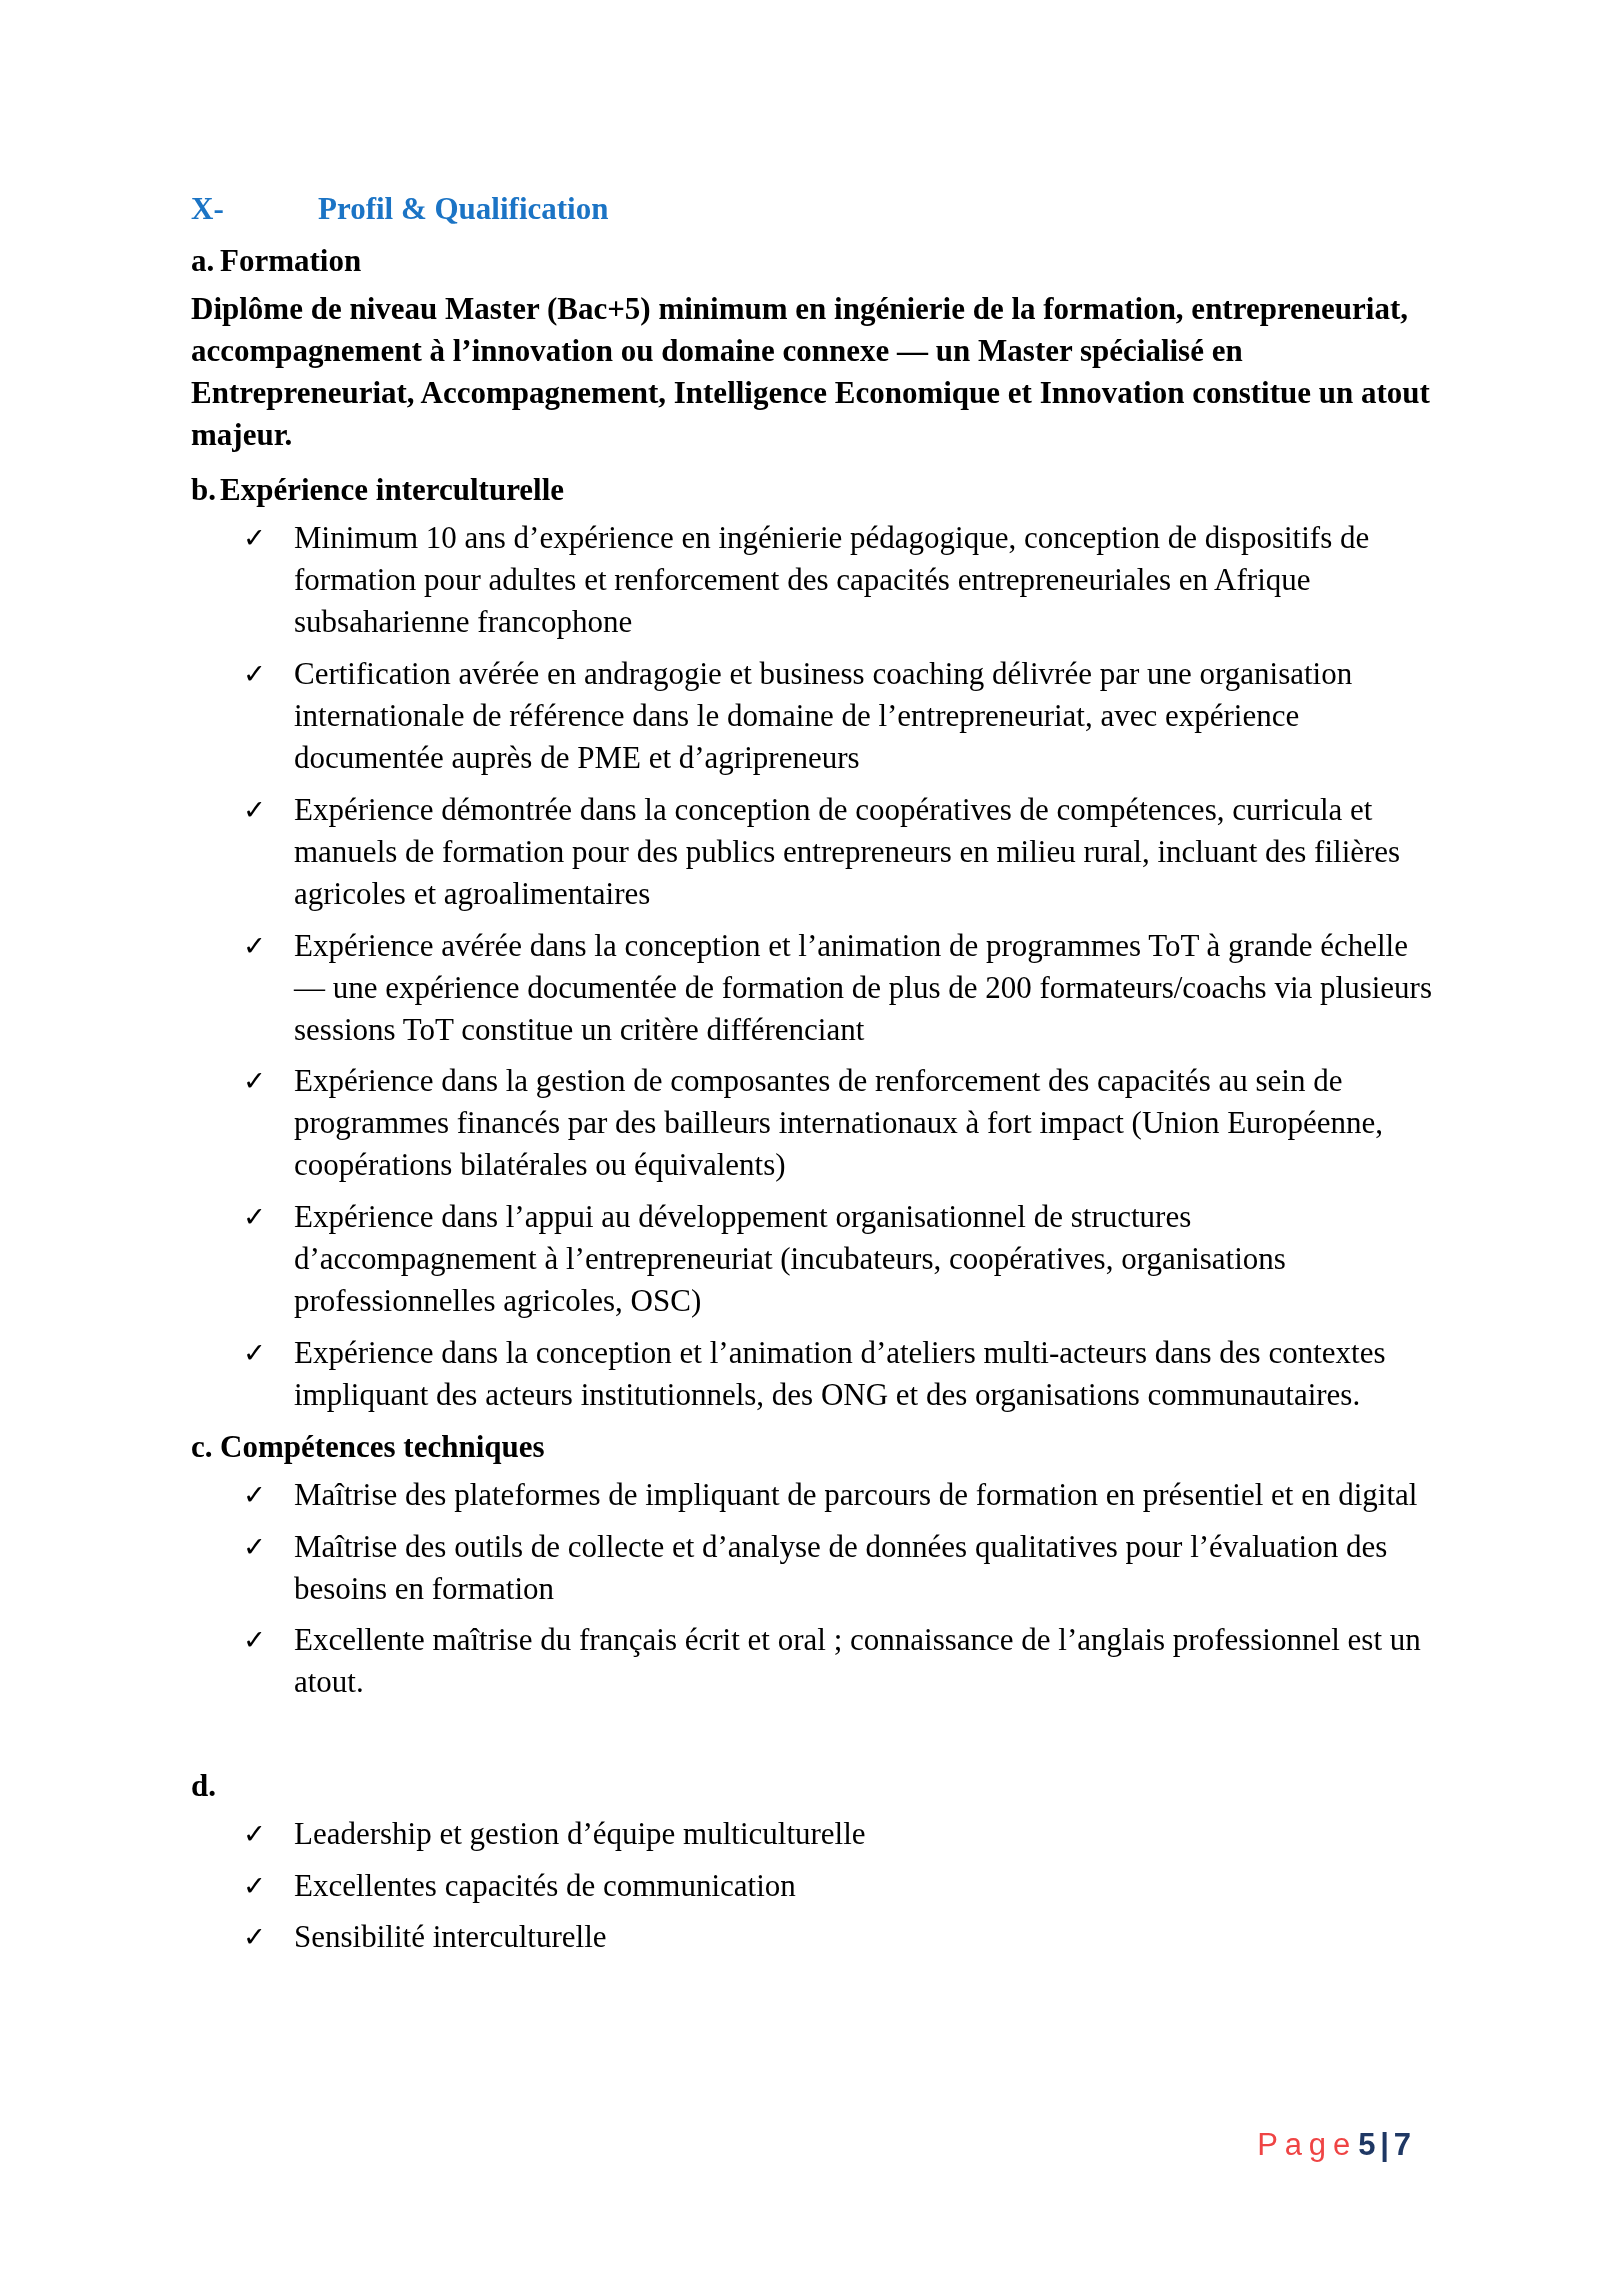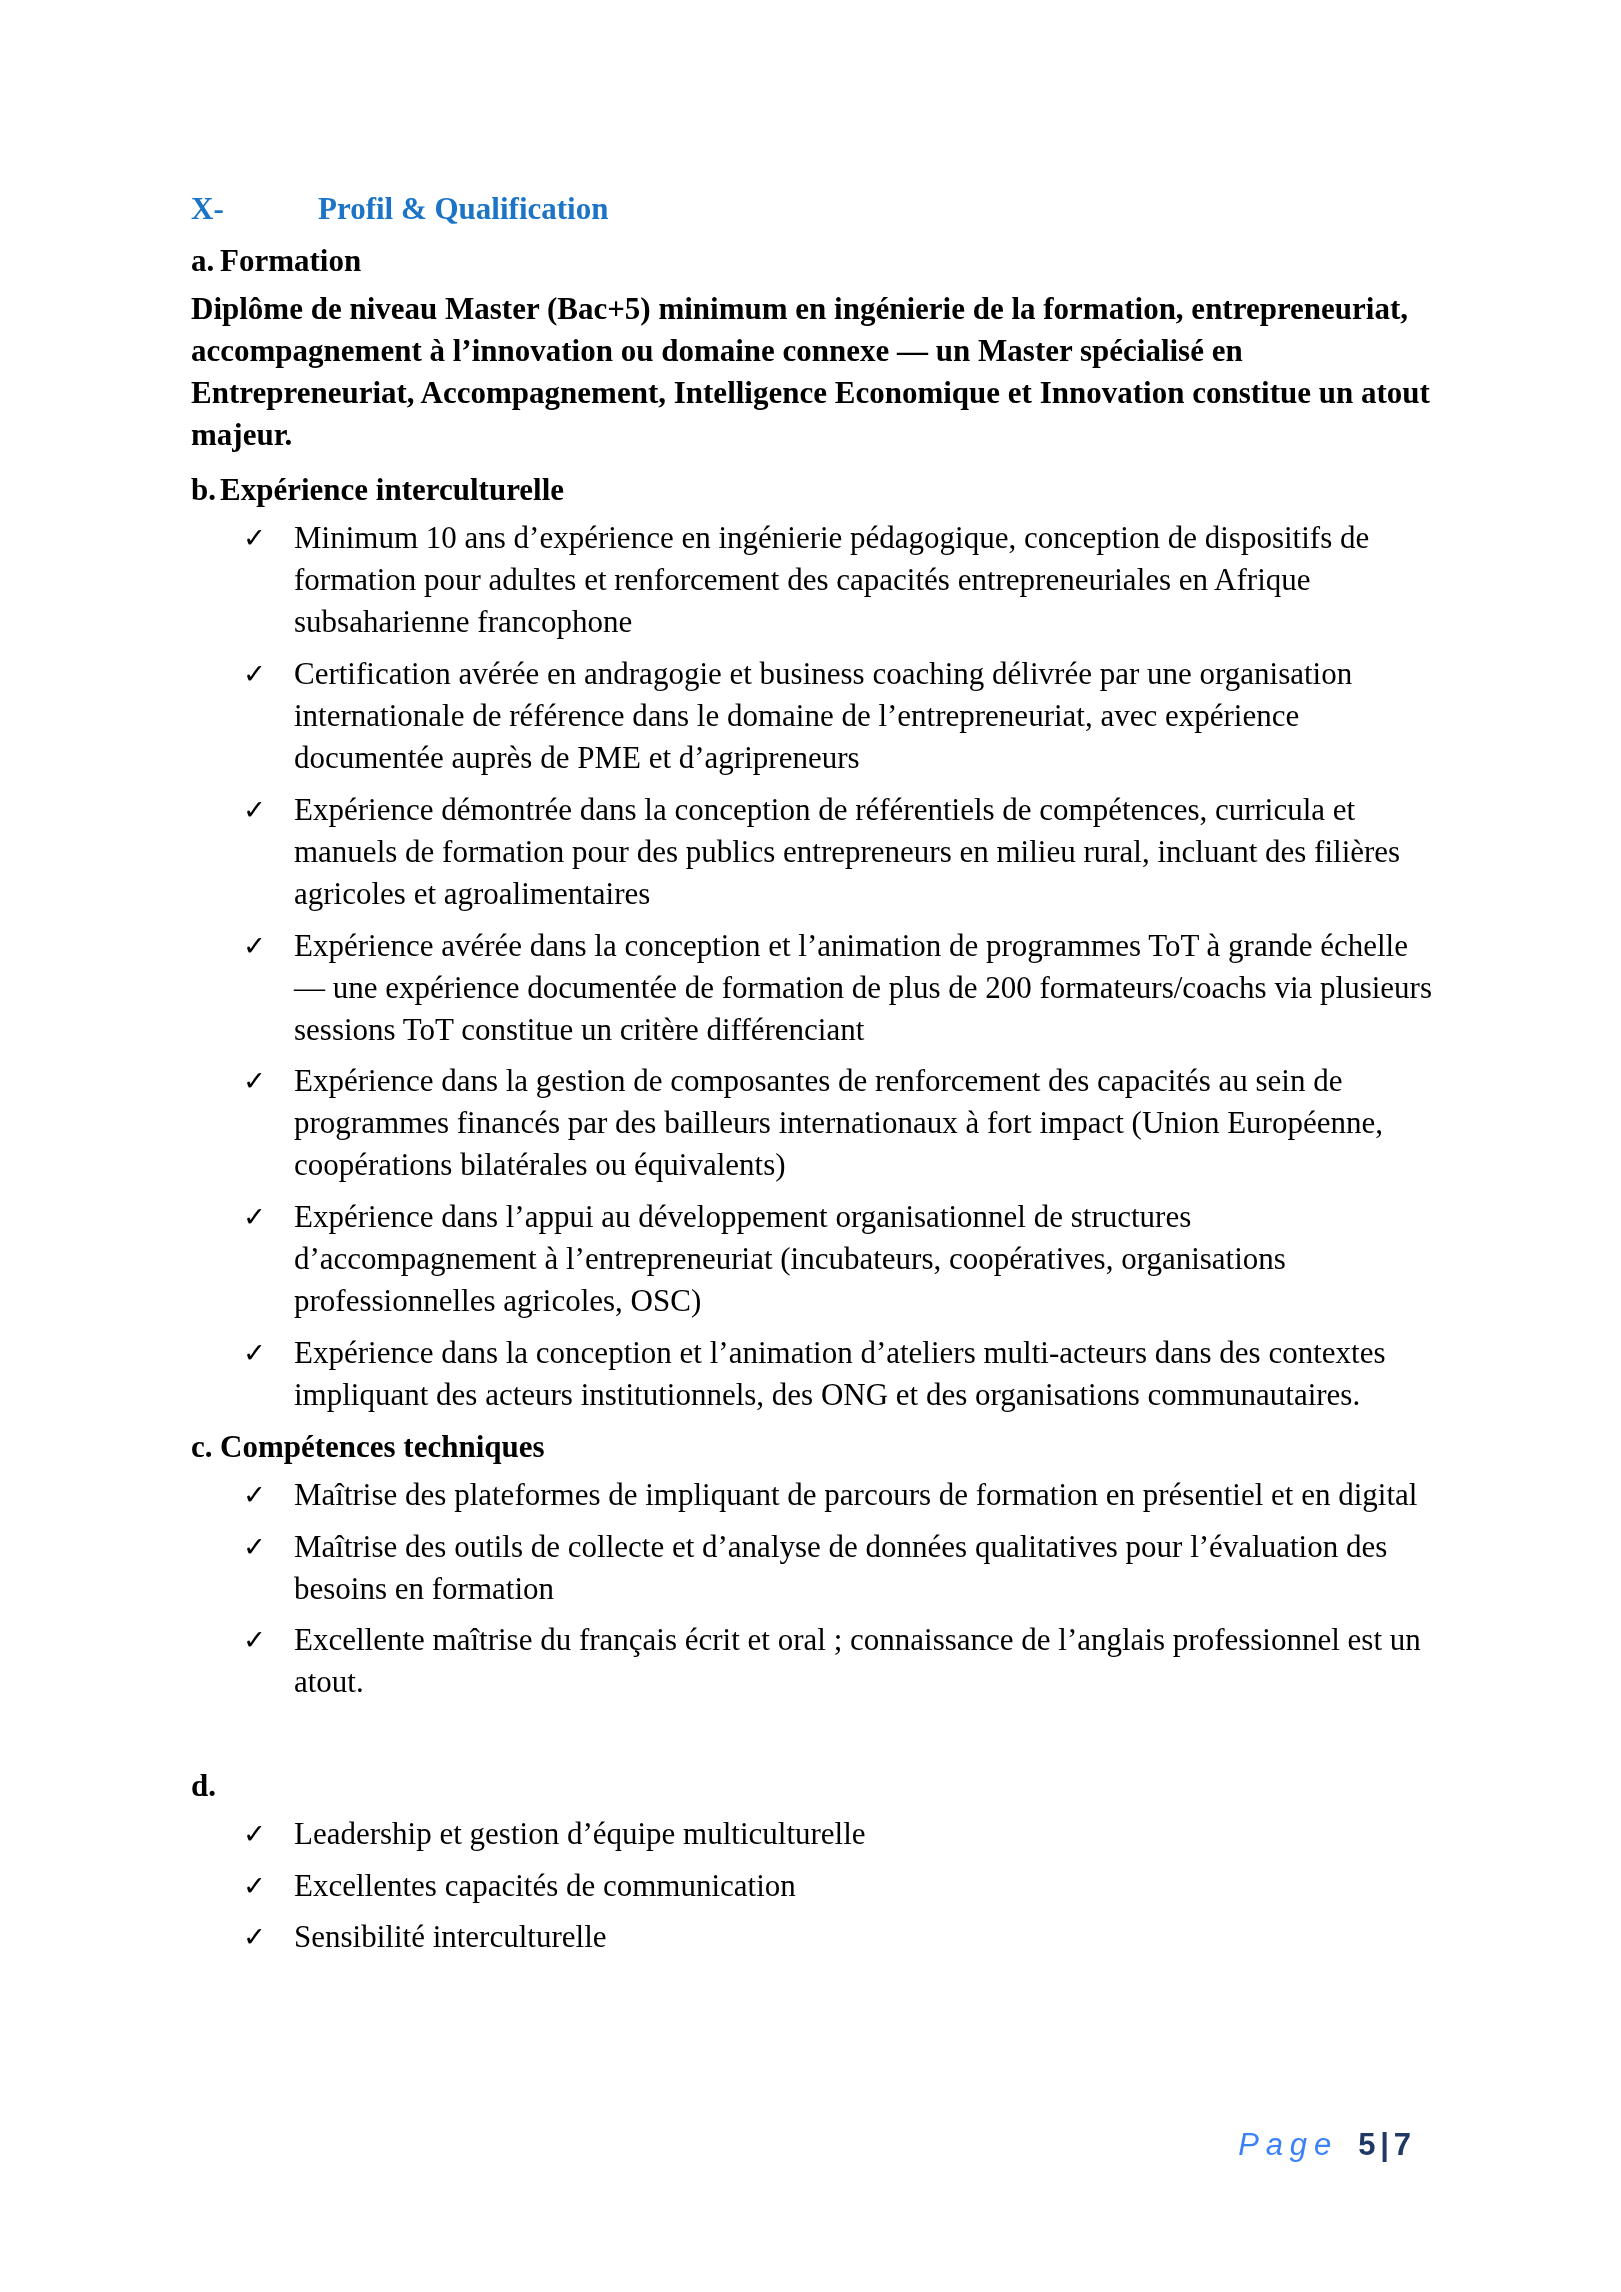--- a/index.html
+++ b/index.html
@@ -51,24 +51,23 @@
   .footer {
     position: absolute;
     top: 2127px;
     right: 205px;
     font-family: "Liberation Sans", sans-serif;
     font-size: 31px;
     line-height: 35px;
     white-space: nowrap;
   }
   .footer-word {
-    color: #3b82f6;
+    color: #ef4444;
     letter-spacing: 6.9px;
-    margin-right: 20px;
-    font-style: italic;
+    margin-right: 1px;
   }
   .footer-num {
     color: #1f3864;
     letter-spacing: 4.9px;
     font-weight: bold;
   }
 </style>
 </head>
 <body>
 
@@ -93,21 +92,21 @@
     <div class="check-item">
       <span class="check">✓</span>
       <span class="check-text">Minimum 10 ans d’expérience en ingénierie pédagogique, conception de dispositifs de formation pour adultes et renforcement des capacités entrepreneuriales en Afrique subsaharienne francophone</span>
     </div>
     <div class="check-item">
       <span class="check">✓</span>
       <span class="check-text">Certification avérée en andragogie et business coaching délivrée par une organisation internationale de référence dans le domaine de l’entrepreneuriat, avec expérience documentée auprès de PME et d’agripreneurs</span>
     </div>
     <div class="check-item">
       <span class="check">✓</span>
-      <span class="check-text">Expérience démontrée dans la conception de référentiels de compétences, curricula et manuels de formation pour des publics entrepreneurs en milieu rural, incluant des filières agricoles et agroalimentaires</span>
+      <span class="check-text">Expérience démontrée dans la conception de coopératives de compétences, curricula et manuels de formation pour des publics entrepreneurs en milieu rural, incluant des filières agricoles et agroalimentaires</span>
     </div>
     <div class="check-item">
       <span class="check">✓</span>
       <span class="check-text">Expérience avérée dans la conception et l’animation de programmes ToT à grande échelle — une expérience documentée de formation de plus de 200 formateurs/coachs via plusieurs sessions ToT constitue un critère différenciant</span>
     </div>
     <div class="check-item">
       <span class="check">✓</span>
       <span class="check-text">Expérience dans la gestion de composantes de renforcement des capacités au sein de programmes financés par des bailleurs internationaux à fort impact (Union Européenne, coopérations bilatérales ou équivalents)</span>
     </div>
     <div class="check-item">

